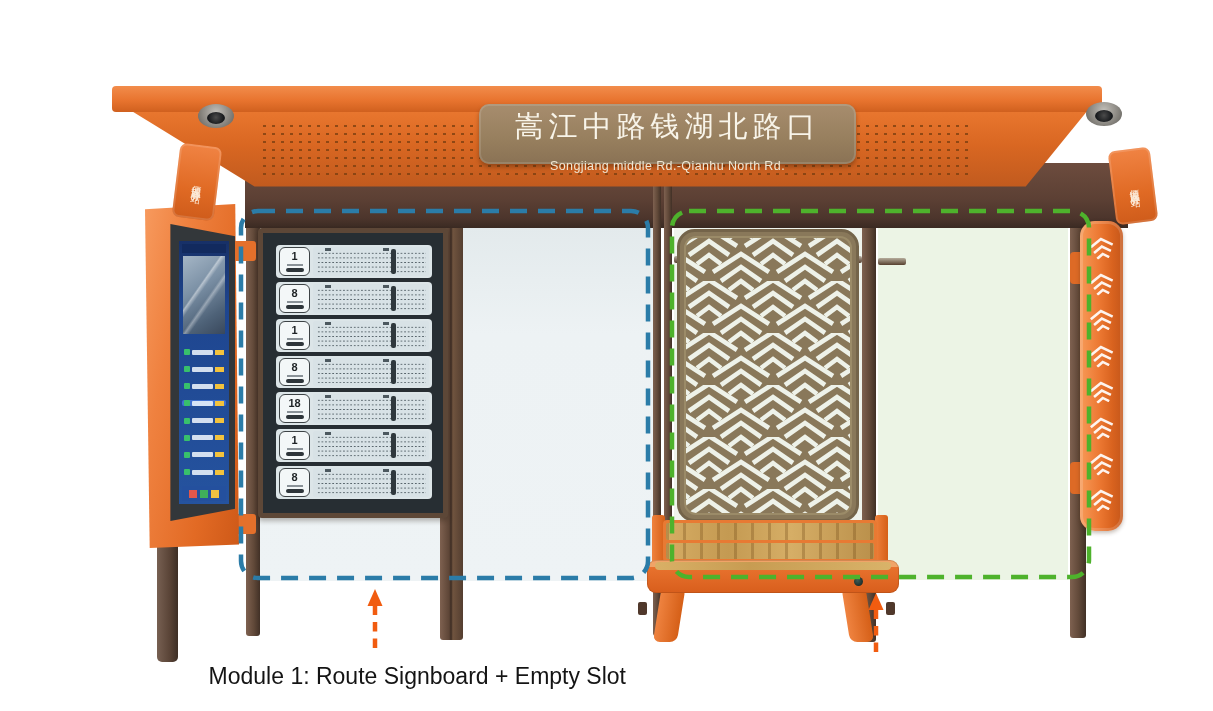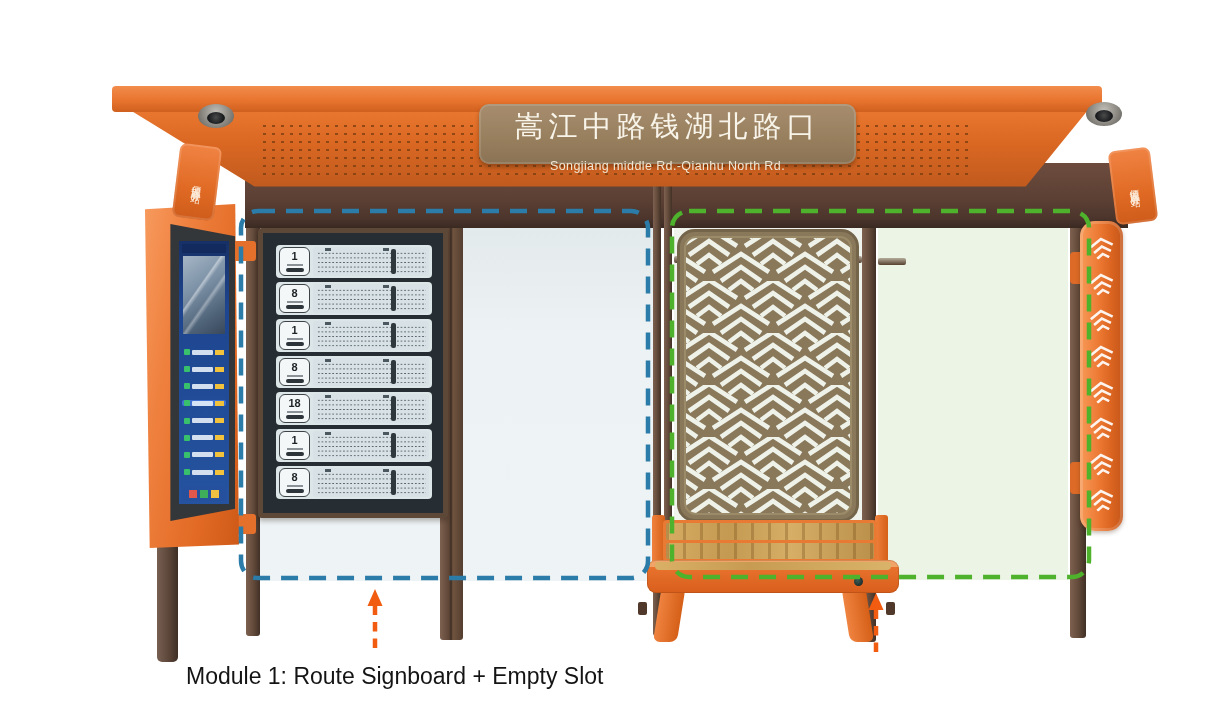--- a/index.html
+++ b/index.html
@@ -2,21 +2,21 @@
 <html><head>
 <meta charset="utf-8">
 <style>
   html,body{margin:0;padding:0;background:#fff;}
   #scene{position:relative;width:1213px;height:711px;background:#ffffff;overflow:hidden;
          font-family:"Liberation Sans",sans-serif;}
   .abs{position:absolute;}
 
   
   .page-title{left:10px;top:20px;font-size:25px;color:#000;letter-spacing:.2px;z-index:30;}
-  .mod-label{top:663px;font-size:23px;color:#141414;text-align:left;z-index:30;}
+  .mod-label{top:663px;font-size:23px;color:#141414;text-align:right;z-index:30;}
   .mod-label.m1{left:186px;width:440px;}
   .mod-label.m2{left:710px;width:432px;}
 
   
   .roof-top{left:112px;top:86px;width:990px;height:26px;z-index:14;
     background:linear-gradient(180deg,#f28c4b 0%,#e8742f 55%,#d0601e 100%);border-radius:4px;}
   .roof-under{left:130px;top:110px;width:958px;height:78px;z-index:13;
     background:linear-gradient(180deg,#e9772f 0%,#d96722 45%,#c05a1e 100%);
     clip-path:polygon(0 0,100% 0,93.5% 98%,13% 98%);}
   .roof-under::after{content:"";position:absolute;top:12px;bottom:10px;left:130px;right:115px;

